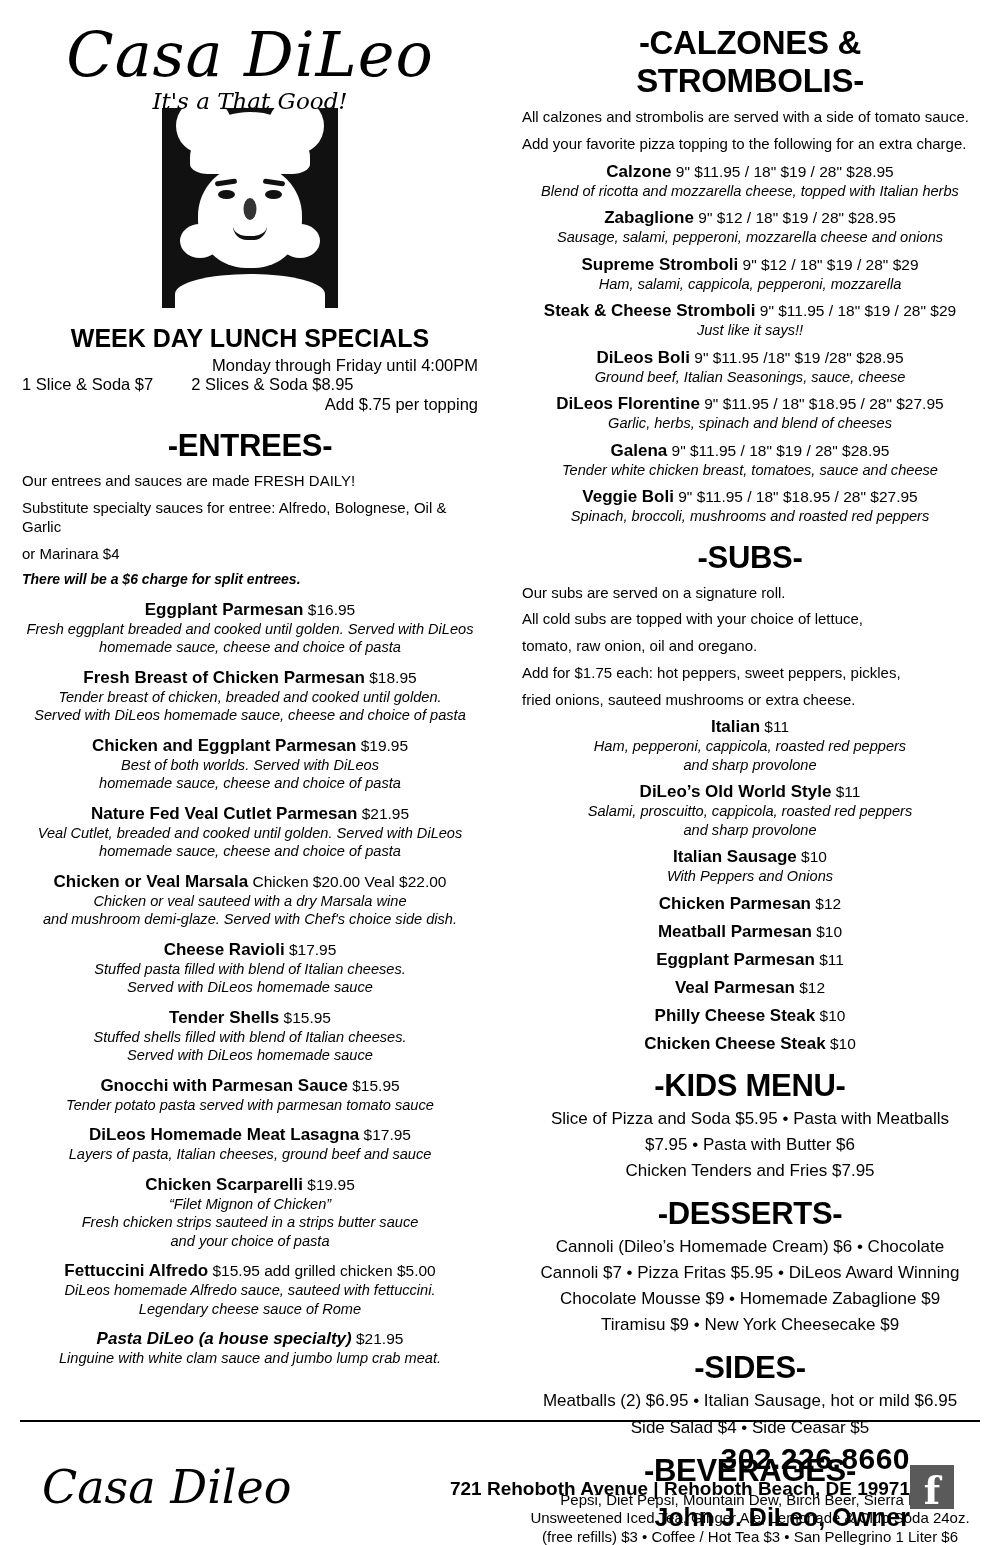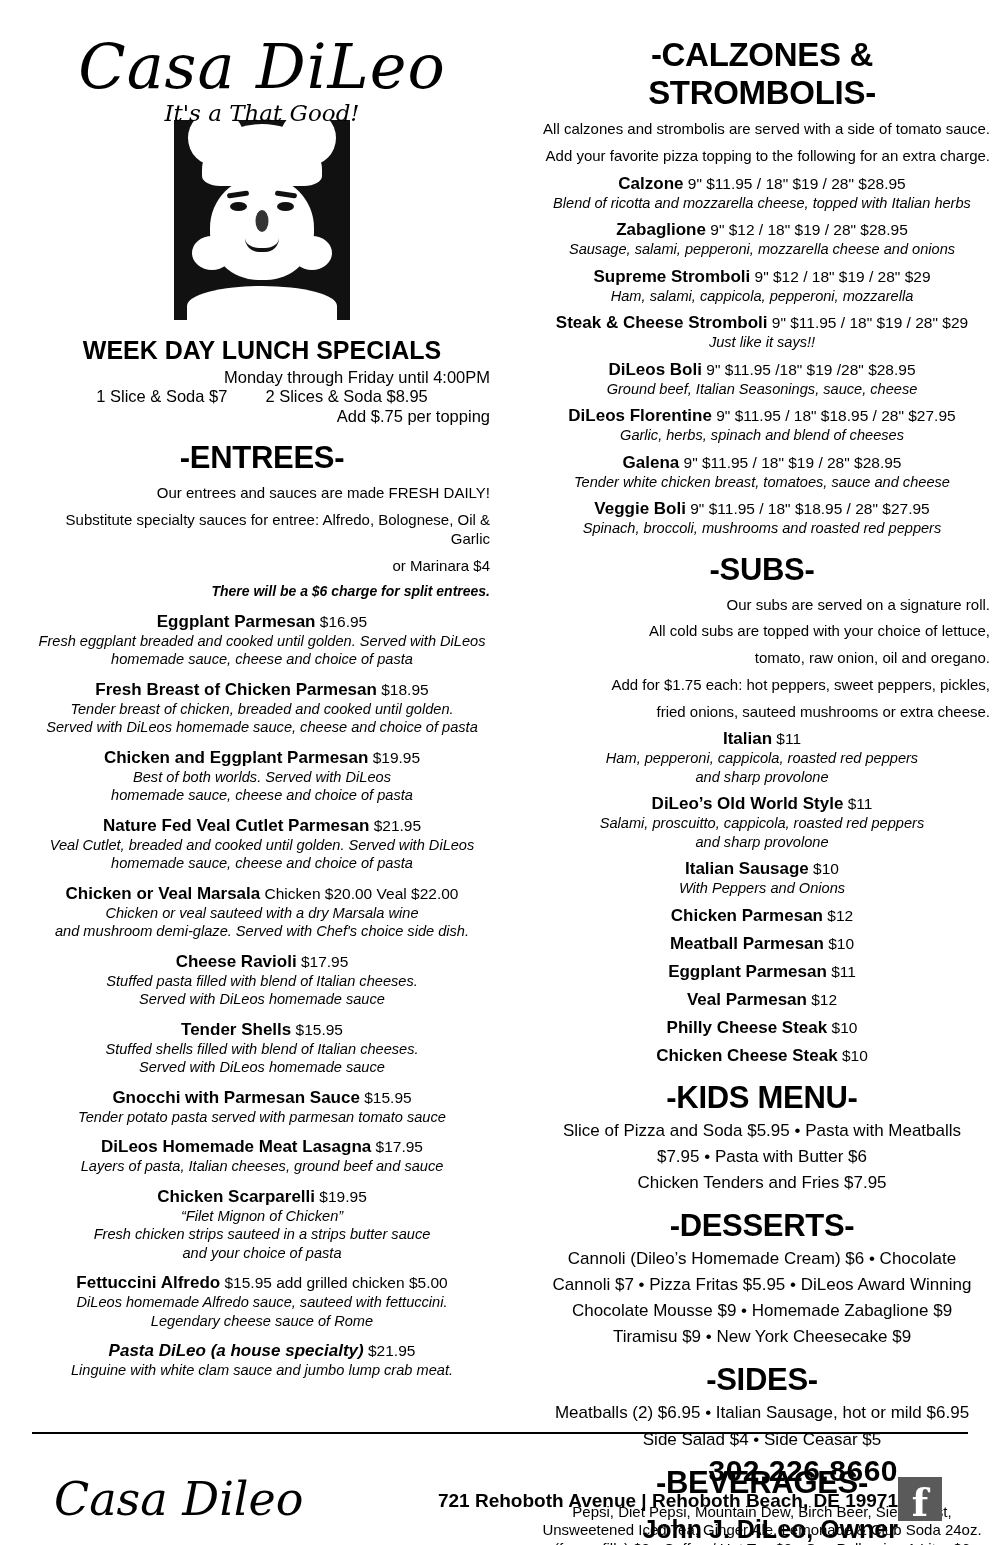--- a/index.html
+++ b/index.html
@@ -4,21 +4,21 @@
 <style>
   * { box-sizing: border-box; }
   html, body { margin:0; padding:0; }
   body {
     width:1000px; height:1545px;
     background:#ffffff;
     font-family:"Liberation Sans", sans-serif;
     color:#000;
     overflow:hidden;
   }
-  .page { position:relative; width:1000px; height:1304px; padding:12px; }
+  .page { position:relative; width:1000px; height:1304px; padding:0; }
   .columns { display:flex; width:1000px; height:1420px; }
   .col-left { width:500px; padding:10px 22px 0 22px; }
   .col-right { width:500px; padding:10px 22px 0 22px; }
 
   
   .logo-script {
     font-family:"DejaVu Serif", serif;
     font-style:italic;
     font-size:62px;
     text-align:center;
@@ -100,39 +100,39 @@
     margin:14px 0 2px 0;
     font-size:31px;
     letter-spacing:-0.3px;
   }
   h1.section.big { font-size:33px; }
   h2.special-title {
     font-weight:bold; text-align:center; font-size:25px; margin:16px 0 2px 0;
   }
   .sub-line { text-align:right; font-size:16.5px; line-height:1.22; }
   .lunch-row {
-    display:flex; justify-content:center; gap:38px; font-size:16.5px;
+    display:flex; gap:38px; font-size:16.5px;
   }
 
   
   .item { text-align:center; margin-top:11px; }
   .item .nm {
     font-weight:bold; font-size:17px;
   }
   .item .pr {
     font-weight:normal; font-size:15.5px;
   }
   .item .desc {
     font-style:italic; font-size:14.6px; line-height:1.2; margin-top:1px;
   }
   .item.tight { margin-top:8px; }
   .item .nm.italicname { font-style:italic; }
 
   .note-bold { font-weight:normal; }
-  .note-line { text-align:right; font-size:15px; line-height:1.25;margin-top:8px; }
+  .note-line { text-align:left; font-size:15px; line-height:1.25;margin-top:8px; }
   .note-line.bi { font-weight:bold; font-style:italic; font-size:14px; }
 
   
   .inline-list {
     text-align:center; font-size:17px; line-height:1.3; margin-top:4px;
   }
   .bev { text-align:center; font-size:15px; line-height:1.25; }
 
   
   .footer-rule { border-top:2px solid #000; margin:0 20px; }

